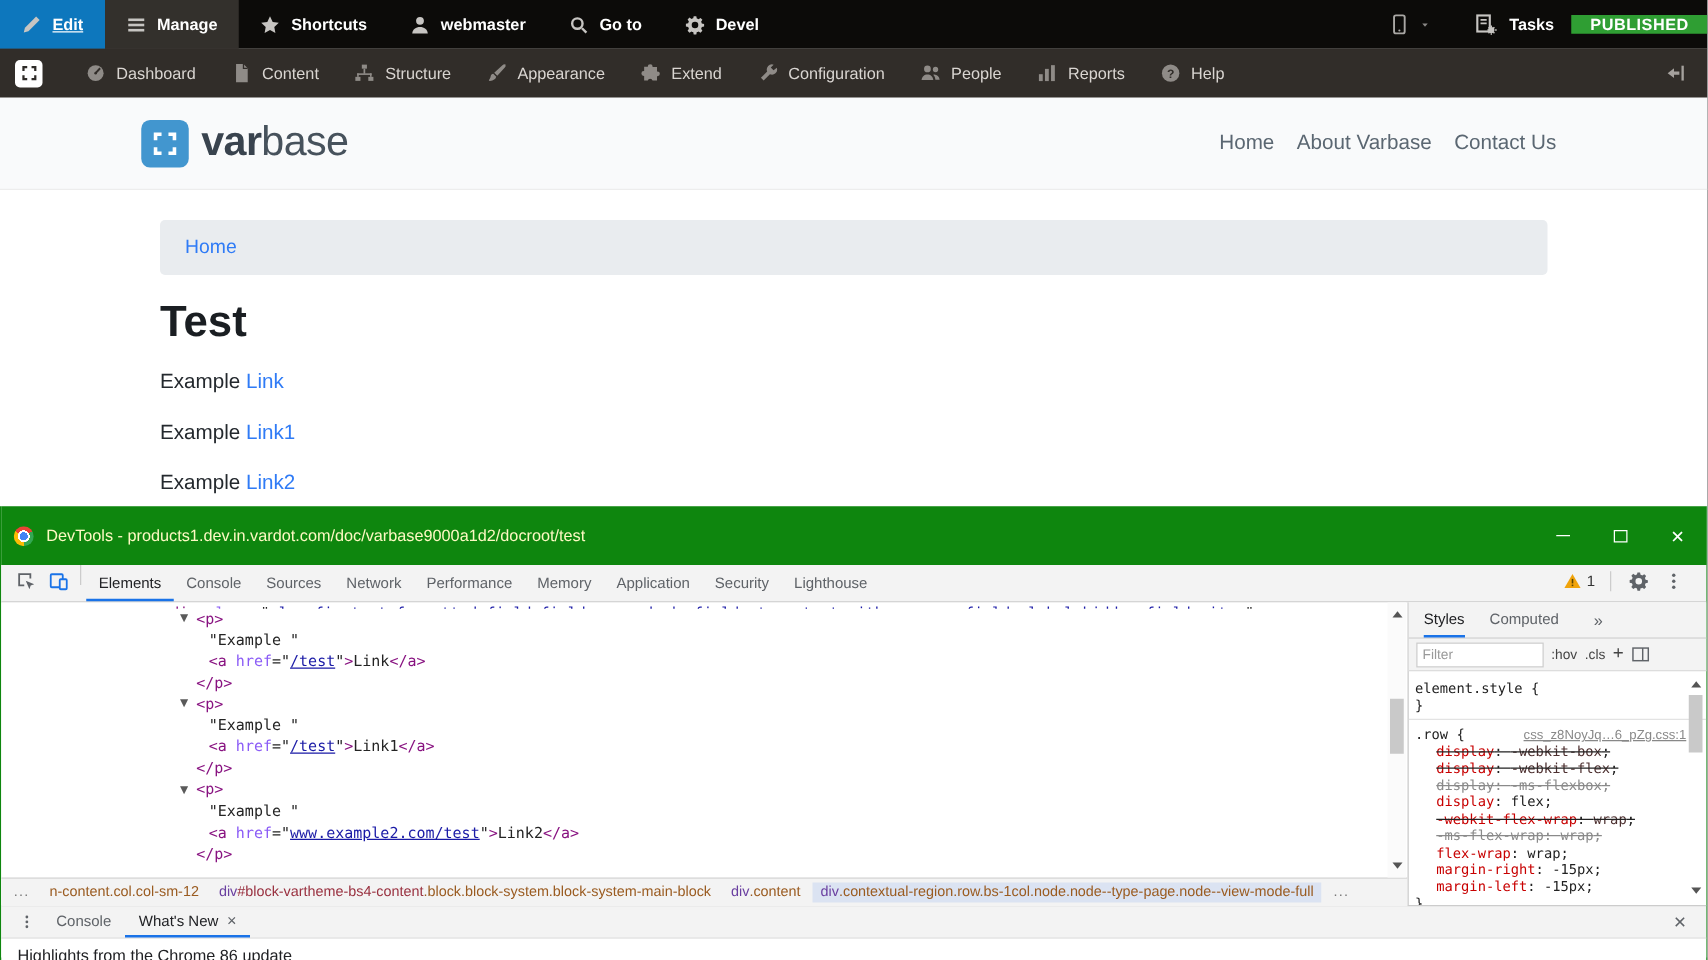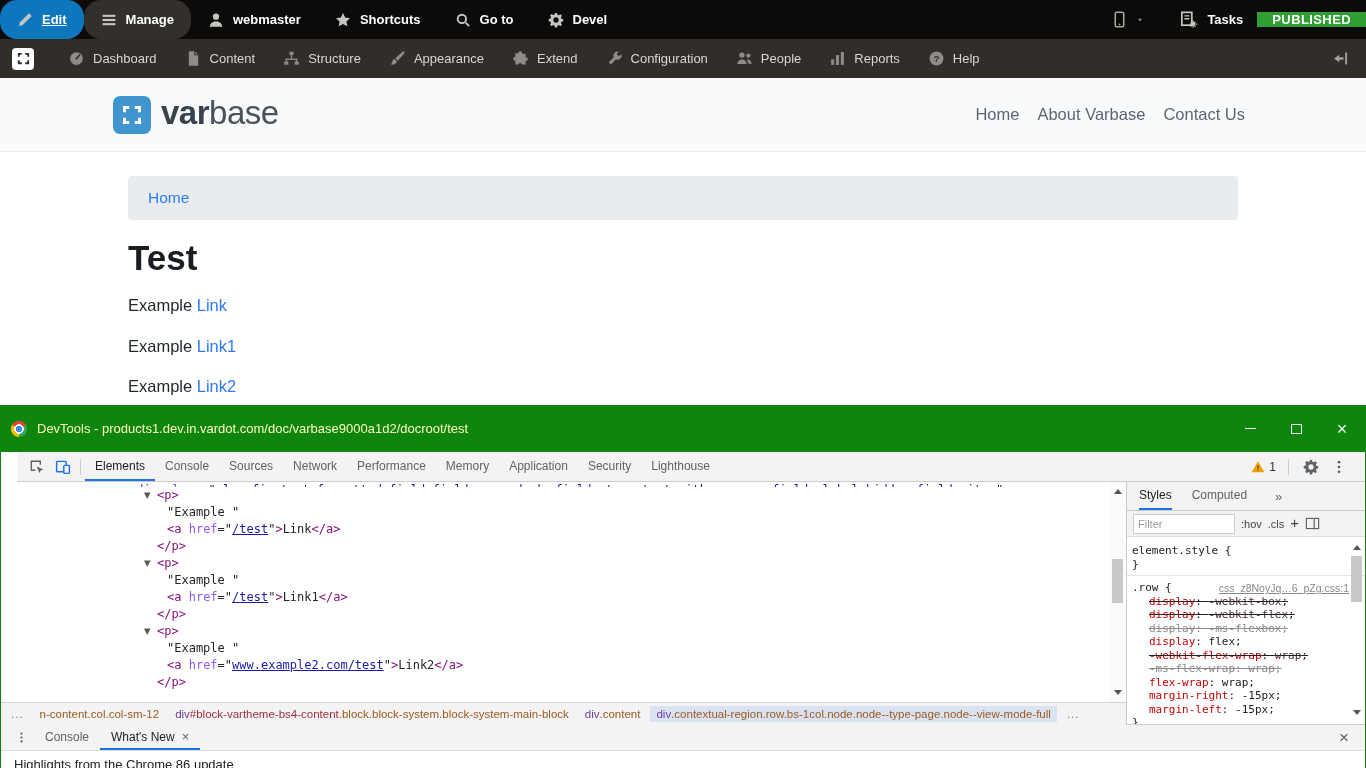--- a/index.html
+++ b/index.html
@@ -4,21 +4,21 @@
 <style>
   html,body{margin:0;padding:0;background:#666;}
   .screen{position:relative;width:1366px;height:768px;background:#fff;overflow:hidden;
           font-family:"Liberation Sans",sans-serif;}
   .ic{display:inline-flex;width:16px;height:16px;flex:none;}
   .ic svg{width:100%;height:100%;display:block;}
 
   
   .atb{position:absolute;top:0;left:0;right:0;height:39px;background:#0c0b09;display:flex;align-items:stretch;color:#fff;z-index:5;}
   .atb-left{display:flex;align-items:stretch;}
-  .atb-item{display:flex;align-items:center;gap:9px;padding:0 17px;font-size:13px;font-weight:bold;color:#fff;text-decoration:none;cursor:pointer;border-radius:17px;}
+  .atb-item{display:flex;align-items:center;gap:9px;padding:0 17px;font-size:13px;font-weight:bold;color:#fff;text-decoration:none;cursor:pointer;}
   .atb-item .ic{color:#c7c5c2;}
   .atb-item.active{background:#0d77bd;}
   .atb-item.active .label{text-decoration:underline;}
   .atb-item.manage{background:#33302c;}
   .atb-right{margin-left:auto;display:flex;align-items:center;}
   .phone-group{display:flex;align-items:center;gap:7px;padding:0 20px;color:#a9a7a4;cursor:pointer;}
   .phone-group .ic{width:17px;height:19px;}
   .phone-group .caret{width:10px;height:8px;color:#8a8886;}
   .tasks-item{padding:0 14px;}
   .tasks-item .ic{width:19px;height:19px;}
@@ -61,21 +61,21 @@
   .chrome-logo{width:16px;height:16px;border-radius:50%;flex:none;
     background:radial-gradient(circle at center,#4285f4 0 3.2px,#fff 3.3px 4.7px,rgba(0,0,0,0) 4.8px),
                conic-gradient(from 300deg,#ea4335 0 120deg,#34a853 0 240deg,#fbbc05 0 360deg);}
   .dt-title .t{margin-left:10px;white-space:nowrap;}
   .win-controls{margin-left:auto;display:flex;align-items:stretch;height:100%;}
   .wc{width:46px;display:flex;align-items:center;justify-content:center;color:#fff;cursor:pointer;}
   .wc-min i{display:block;width:11px;height:1.6px;background:#fff;}
   .wc-max i{display:block;width:9px;height:8px;border:1.4px solid #fff;}
   .wc-close::before{content:"\00D7";font-size:18px;line-height:1;}
 
-  .dt-tabbar{height:29px;flex:none;background:#f3f3f3;border-bottom:1px solid #ccc;display:flex;align-items:center;padding:0 7px;margin-left:16px;}
+  .dt-tabbar{height:29px;flex:none;background:#f3f3f3;border-bottom:1px solid #ccc;display:flex;align-items:flex-start;padding:0 7px;}
   .ti{width:26px;height:26px;display:flex;align-items:center;justify-content:center;color:#5f6368;cursor:pointer;}
   .ti.device{color:#1a73e8;}
   .vsep{width:1px;height:16px;background:#ccc;margin:0 4px;flex:none;}
   .dt-tabs{display:flex;align-items:stretch;height:100%;}
   .dt-tab{padding:0 10px;display:flex;align-items:center;font-size:12px;color:#5f6368;box-sizing:border-box;border-bottom:2px solid transparent;cursor:pointer;}
   .dt-tab.active{color:#202124;border-bottom-color:#1a73e8;}
   .dt-tab-right{margin-left:auto;display:flex;align-items:center;gap:8px;padding-right:9px;}
   .warn{display:flex;align-items:center;gap:4px;font-size:12px;color:#333;cursor:pointer;}
   .warn .ic{width:14px;height:14px;}
   .dt-tab-right .ti{width:20px;}
@@ -169,33 +169,33 @@
               <rect x="2" y="3.5" width="16" height="2.6"></rect>
               <rect x="2" y="8.7" width="16" height="2.6"></rect>
               <rect x="2" y="13.9" width="16" height="2.6"></rect>
             </svg>
           </span>
           <span class="label">Manage</span>
         </a>
         <a class="atb-item">
           <span class="ic">
             <svg viewBox="0 0 20 20" fill="currentColor">
+              <path d="M10 1.3l2.7 5.6 6.1.8-4.5 4.2 1.1 6-5.4-3-5.4 3 1.1-6L1.2 7.7l6.1-.8z"></path>
+            </svg>
+          </span>
+          <span class="label">Shortcuts</span>
+        </a>
+        <a class="atb-item">
+          <span class="ic">
+            <svg viewBox="0 0 20 20" fill="currentColor">
               <circle cx="10" cy="5.8" r="3.9"></circle>
               <path d="M2.2 18.5c.4-4.3 3.6-6.6 7.8-6.6s7.4 2.3 7.8 6.6z"></path>
             </svg>
           </span>
           <span class="label">webmaster</span>
-        </a>
-        <a class="atb-item">
-          <span class="ic">
-            <svg viewBox="0 0 20 20" fill="currentColor">
-              <path d="M10 1.3l2.7 5.6 6.1.8-4.5 4.2 1.1 6-5.4-3-5.4 3 1.1-6L1.2 7.7l6.1-.8z"></path>
-            </svg>
-          </span>
-          <span class="label">Shortcuts</span>
         </a>
         <a class="atb-item">
           <span class="ic">
             <svg viewBox="0 0 20 20" fill="currentColor">
               <circle cx="8.6" cy="8.6" r="5.2" fill="none" stroke="currentColor" stroke-width="2.4"></circle>
               <path d="M12.4 14.1l1.7-1.7 4.4 4.4-1.7 1.7z"></path>
             </svg>
           </span>
           <span class="label">Go to</span>
         </a>

